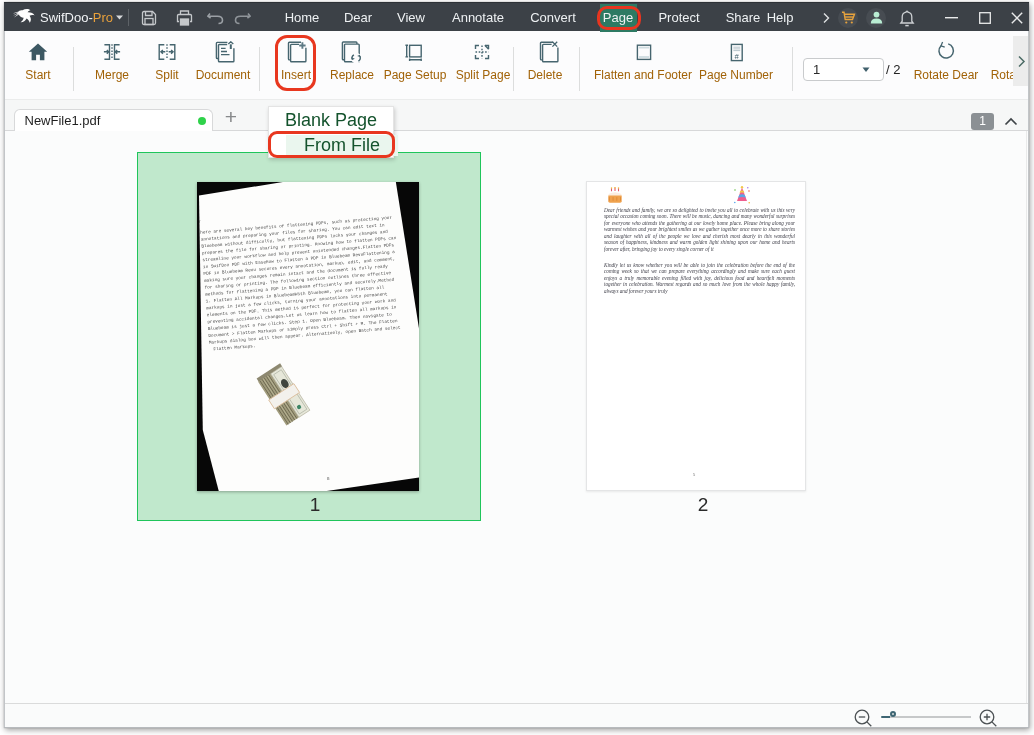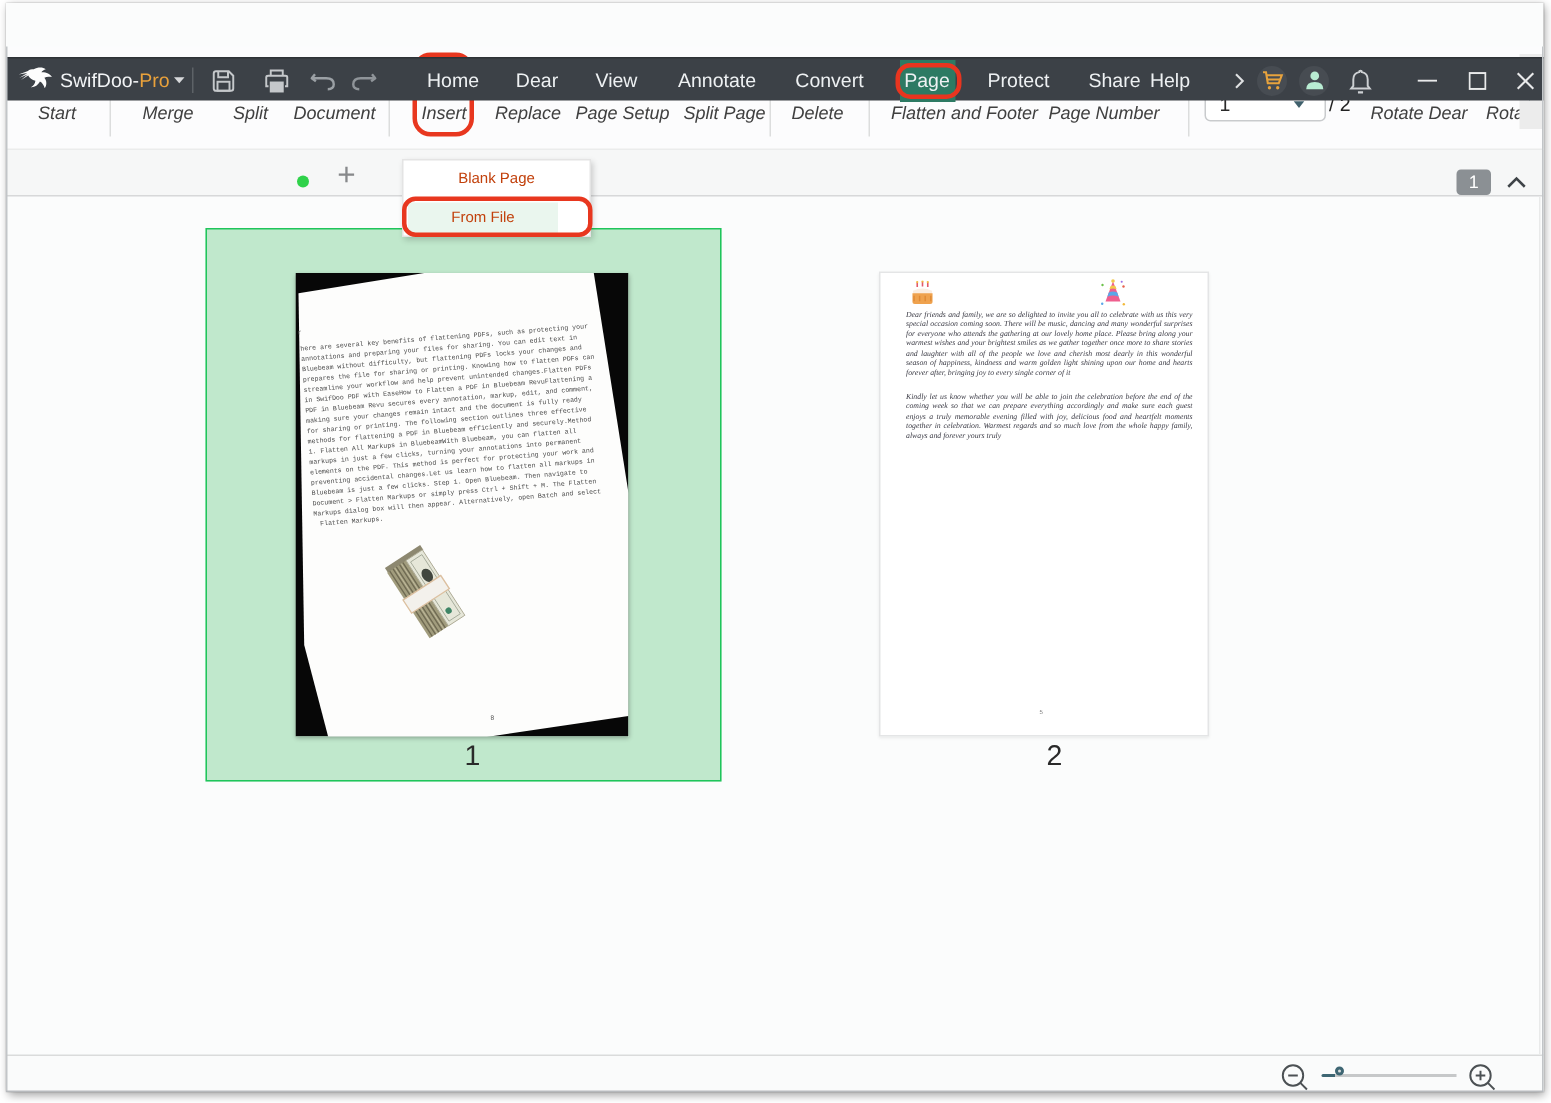--- a/index.html
+++ b/index.html
@@ -1,46 +1,46 @@
 <!DOCTYPE html>
 <html><head>
 <meta charset="utf-8">
 <style>
 * { margin:0; padding:0; box-sizing:border-box; }
 html,body { width:1034px; height:735px; background:#fff; font-family:"Liberation Sans", sans-serif; overflow:hidden; }
 #page { position:relative; width:1034px; height:735px; background:#fff; }
 .abs { position:absolute; }
 #win { left:4px; top:2px; width:1025px; height:726px; background:#fbfcfc; box-shadow:1px 2px 6px rgba(0,0,0,0.38), 0 0 1px rgba(0,0,0,0.28); }
 
-#titlebar { left:4px; top:2px; width:1025px; height:29px; background:#3c4147; border-top:1px solid #2e3237;margin-top:36px; }
+#titlebar { left:4px; top:2px; width:1025px; height:29px; background:#3c4147; border-top:1px solid #2e3237; }
 .m { position:absolute; top:0; height:29px; line-height:29px; color:#eef1f3; font-size:13px; transform:translateX(-50%); white-space:nowrap; }
 #pageTabGreen { position:absolute; left:596px; top:1px; width:37px; height:28px; background:#2d7a63; }
 #pageRedRing { position:absolute; left:593px; top:3px; width:44px; height:24px; border:3px solid #e8351f; border-radius:10px; }
 #logoText { position:absolute; left:36px; top:0; height:29px; line-height:29px; font-size:13px; color:#f2f4f6; }
 #logoText b { color:#e9a13b; font-weight:normal; }
 .tsep { position:absolute; left:124px; top:6px; width:1px; height:17px; background:#5d6267; }
 
 #toolbar { left:4px; top:31px; width:1025px; height:69px; background:#fcfcfd; border-bottom:1px solid #ebecec; }
-.tlabel { position:absolute; top:37px; transform:translateX(-50%); color:#404040; font-size:12px; white-space:nowrap;font-style:italic; }
+.tlabel { position:absolute; top:37px; transform:translateX(-50%); color:#a16207; font-size:12px; white-space:nowrap; }
 .vsep { position:absolute; top:16px; width:1px; height:44px; background:#dcdddd; }
 .icon { position:absolute; top:10px; }
 #insRing { left:270.5px; top:3.5px; width:41px; height:56px; border:3.5px solid #e8371f; border-radius:12px; }
 #combo { left:799px; top:27px; width:81px; height:23px; background:#fff; border:1px solid #c9cbcd; border-radius:4px; font-size:13px; color:#2a2a2a; line-height:21px; padding-left:9px; }
 #stripR { left:1009px; top:4.5px; width:15px; height:50px; background:#ececec; }
 #toolbar { overflow:hidden; }
 
 #tabbar { left:4px; top:100px; width:1025px; height:31px; background:#f6f7f7; border-bottom:1px solid #d7d8d9; }
 #tab1 { left:14px; top:108.5px; width:199px; height:22.5px; background:#fff; border:1px solid #d8d9da; border-bottom:none; border-radius:6px 6px 0 0; font-size:13px; color:#1f1f1f; line-height:21px; padding-left:9.5px; }
 #tabdot { left:197.5px; top:116.5px; width:8.5px; height:8.5px; border-radius:50%; background:#2fd24a; }
 #plus { left:222px; top:104px; width:18px; height:26px; color:#87898b; font-size:21px; font-weight:200; line-height:26px; text-align:center; }
 #badge1 { left:971px; top:113px; width:23px; height:17px; background:#8b9094; border-radius:3px; color:#fff; font-size:12px; text-align:center; line-height:17px; }
 
-#menu { left:268px; top:106px; width:126px; height:52px; background:#fff; border:1px solid #e4e4e4; box-shadow:1px 2px 4px rgba(0,0,0,0.18); font-size:10px; color:#c2410c; text-align:center; }
+#menu { left:268px; top:106px; width:126px; height:52px; background:#fff; border:1px solid #e4e4e4; box-shadow:1px 2px 4px rgba(0,0,0,0.18); font-size:18px; color:#14532d; text-align:center; }
 #menu .row1 { position:absolute; left:0; top:0; width:100%; height:26px; line-height:26px; }
-#menu .row2 { position:absolute; left:3px; top:28px; width:100px; height:21px; line-height:21px; background:#eaf6ee; }
+#menu .row2 { position:absolute; left:17px; top:28px; width:112px; height:21px; line-height:21px; background:#eaf6ee; }
 #ffRing { left:268px; top:131px; width:127px; height:27px; border:3.5px solid #e8371f; border-radius:9px; }
 
 #content { left:4px; top:131px; width:1025px; height:572px; background:#fbfcfc; }
 #sel { left:137px; top:152px; width:344px; height:369px; background:#c0e8cc; border:1px solid #1fc55b; }
 #thumb1 { left:197px; top:182px; width:222px; height:309px; box-shadow:0 1px 3px rgba(0,0,0,0.30); }
 #thumb2 { left:586px; top:181px; width:220px; height:310px; background:#fff; border:1px solid #e4e5e6; box-shadow:0 1px 2px rgba(0,0,0,0.08); }
 .pnum { position:absolute; width:40px; text-align:center; font-size:19px; color:#2a2a2a; }
 
 #p2text, #p2text2 { position:absolute; left:17px; top:25px; width:191px; font-family:"Liberation Serif", serif; font-style:italic; font-size:5.2px; line-height:6.45px; color:#3b3b45; filter:blur(0.2px); text-align:justify; }
 #p2text2 { top:80px; }
@@ -135,20 +135,21 @@
     <div class="abs" style="left:877px; top:11.8px; width:11px; height:2.6px; background:#3e6673; border-radius:1.3px;"></div>
     <div class="abs" style="left:886px; top:12.4px; width:81px; height:1.4px; background:#c6c8c9;"></div>
     <div class="abs" style="left:886.4px; top:7.4px; width:6px; height:6px; border-radius:50%; background:#d9dddd; border:2.6px solid #3e6673;"></div>
   </div>
 
   <div id="tabbar" class="abs"></div>
   <svg class="abs" style="left:1004px; top:116px;" width="14" height="11" viewBox="0 0 14 11" fill="none" stroke="#3f4448" stroke-width="1.7">
       <path d="M1.5 8.5 L7 3 L12.5 8.5"></path>
     </svg>
   <div class="abs" style="left:1026px; top:131px; width:1px; height:572px; background:#e9eaea;"></div>
+  <div id="tab1" class="abs">NewFile1.pdf</div>
   <div id="tabdot" class="abs"></div>
   <div id="plus" class="abs">+</div>
   <div id="badge1" class="abs">1</div>
 
   <div id="toolbar" class="abs">
     <div class="vsep" style="left:69px;"></div>
     <div class="vsep" style="left:255px;"></div>
     <div class="vsep" style="left:509px;"></div>
     <div class="vsep" style="left:575px;"></div>
     <div class="vsep" style="left:788px;"></div>

